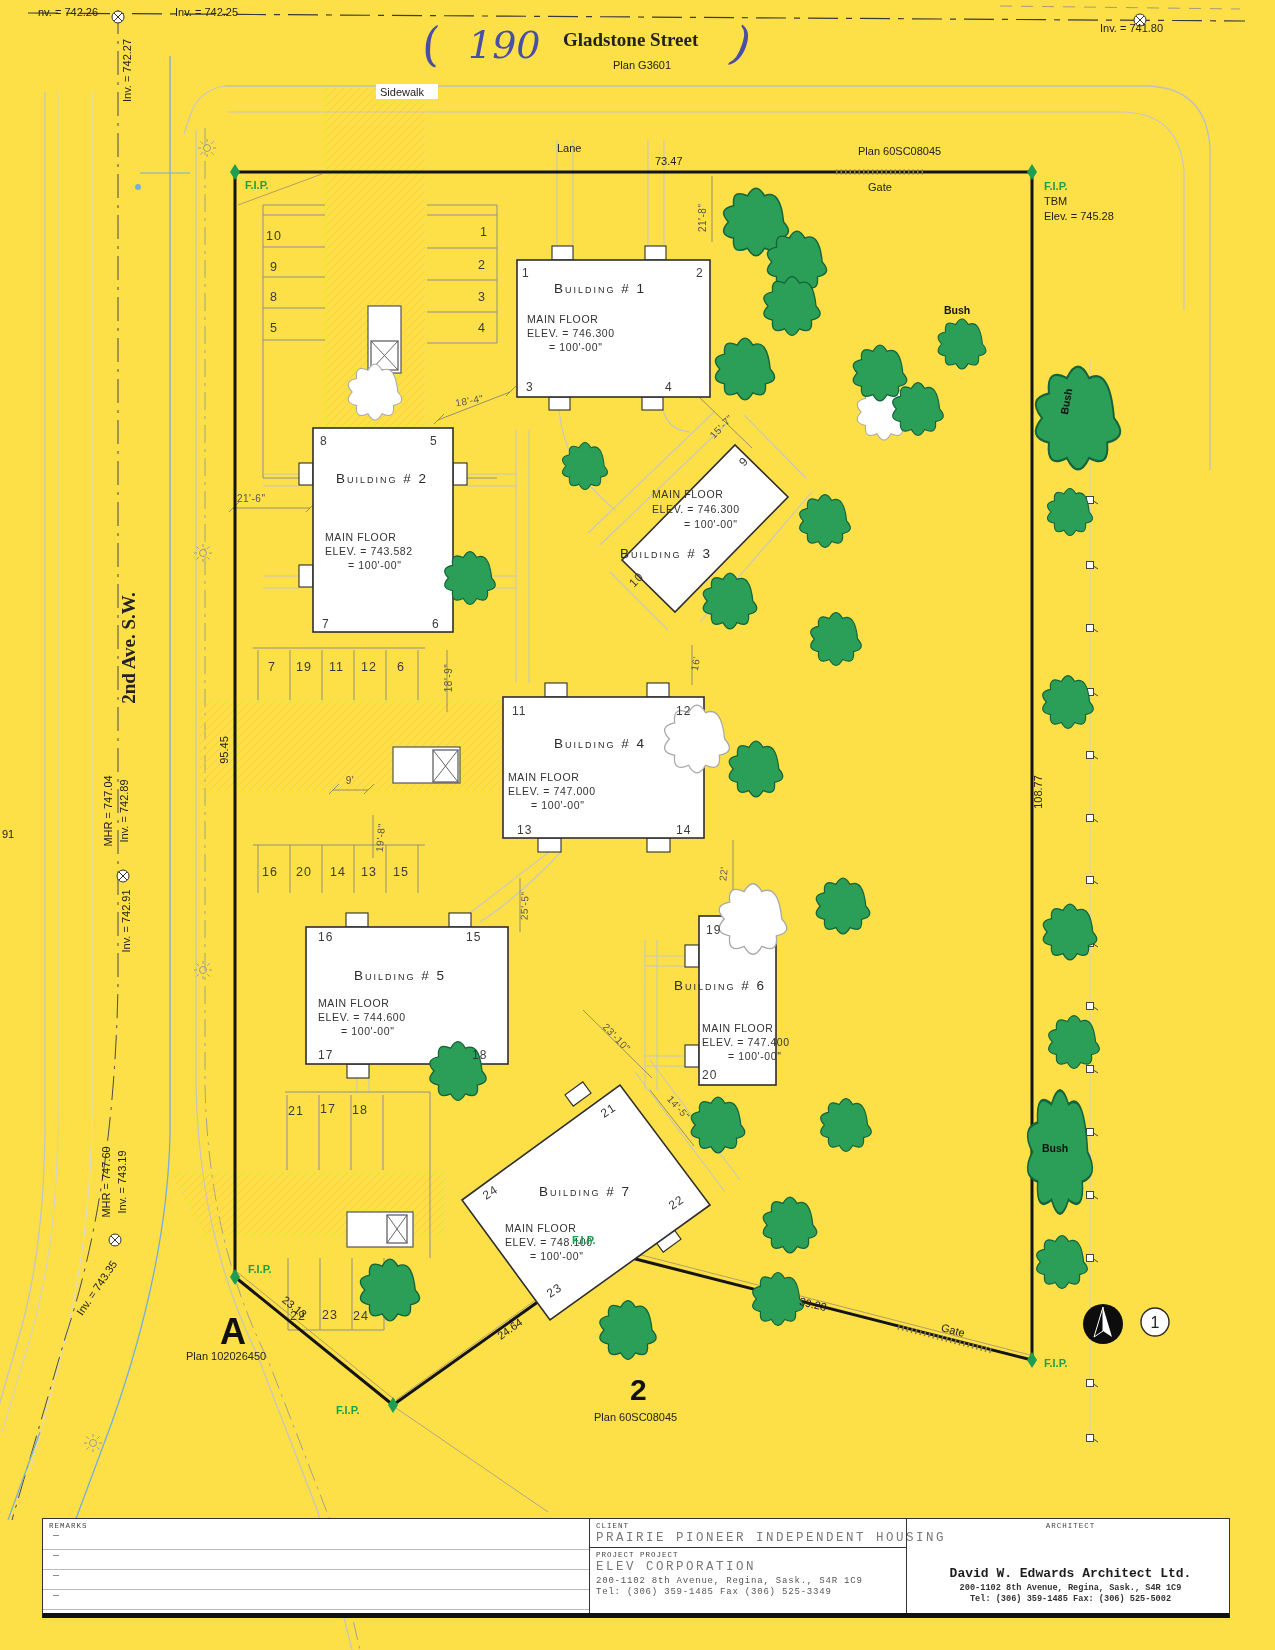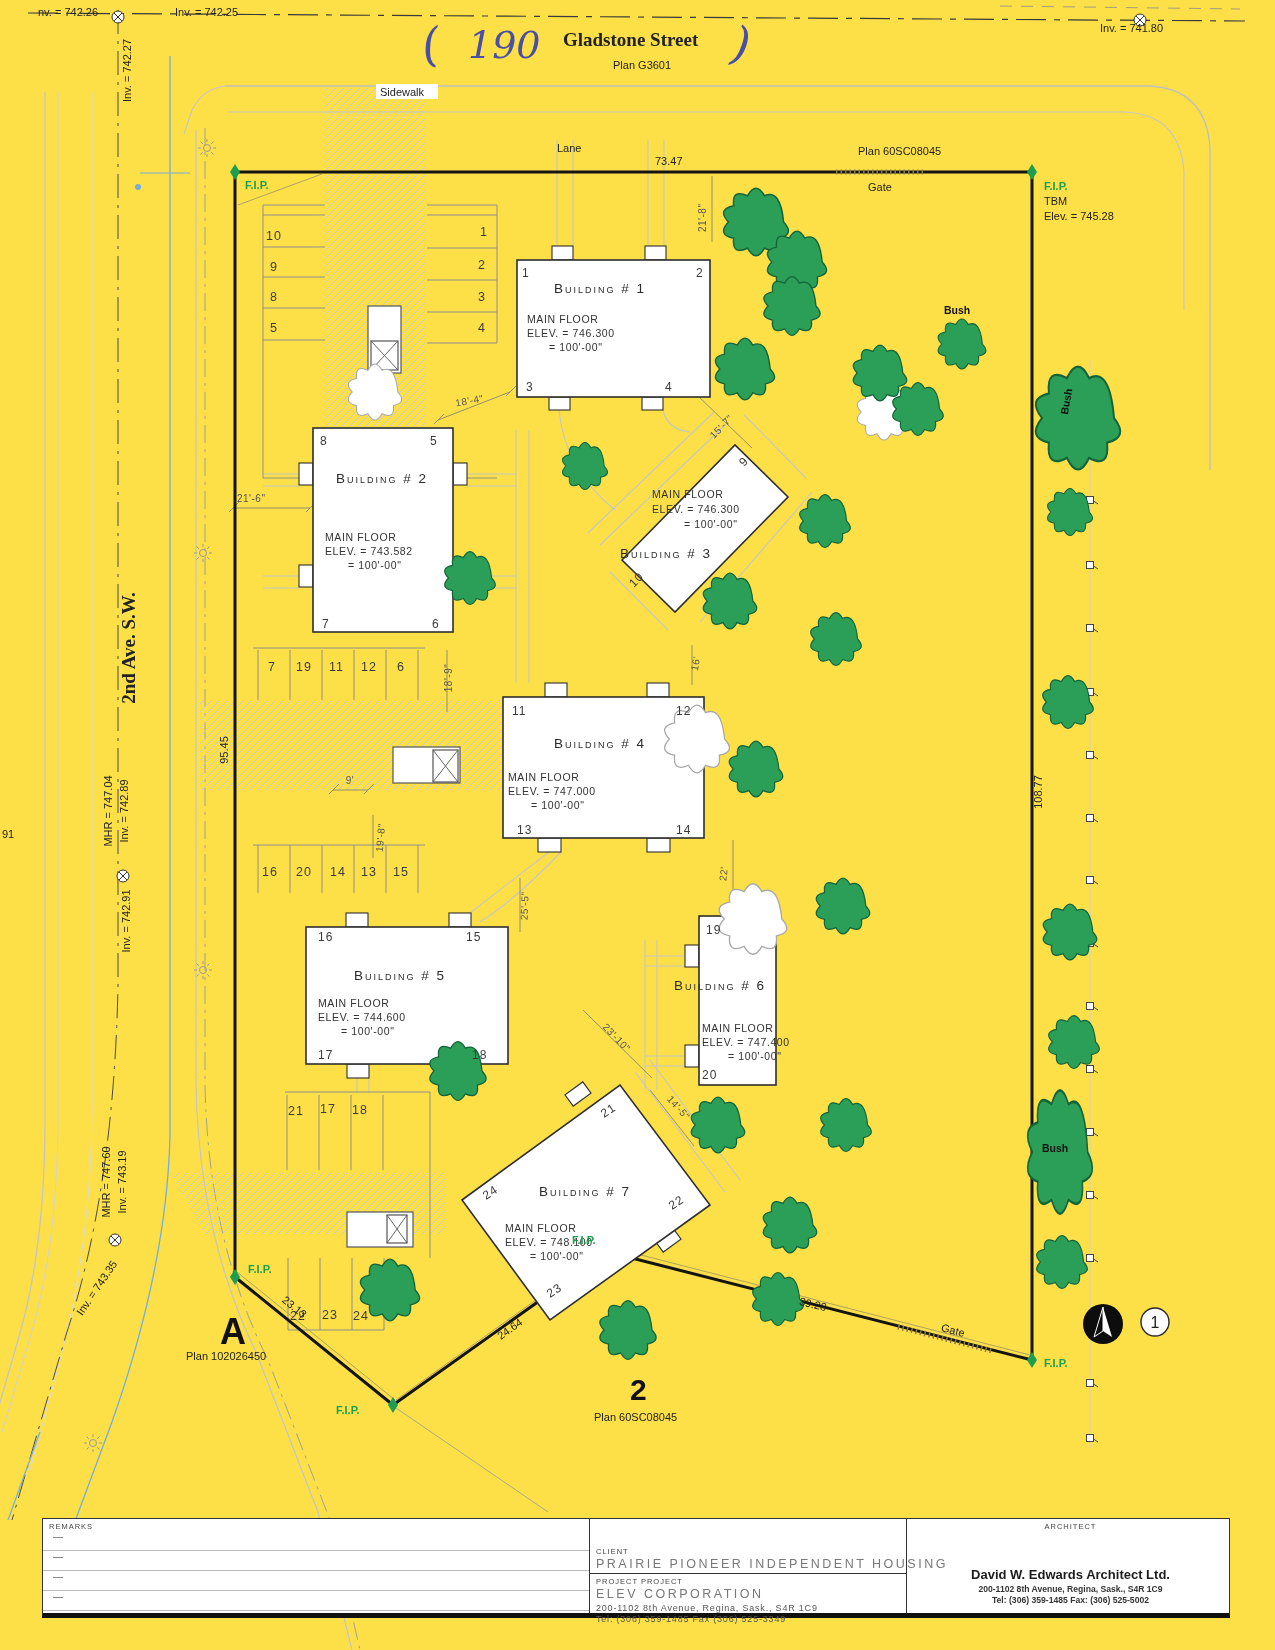--- a/index.html
+++ b/index.html
@@ -14,28 +14,28 @@
   .bname{font-size:13.5px;fill:#2b2b2b;letter-spacing:2px;font-variant:small-caps;}
   .bfloor{font-size:10.5px;fill:#333;letter-spacing:.6px;}
   .green{fill:#1d9e50;font-weight:600;}
   .serifbold{font-family:"Liberation Serif",serif;font-weight:bold;}
   .hand{font-family:"DejaVu Serif",serif;font-style:italic;fill:#4a4fa6;}
   .bushlbl{font-size:10.5px;fill:#111;font-weight:600;}
   .parcel{font-weight:bold;fill:#111;}
   
   #tblock{position:absolute;left:42px;top:1518px;width:1188px;height:100px;
           border:1.5px solid #333;border-bottom:5px solid #111;display:flex;background:#fff;box-sizing:border-box;}
-  .tb-col{box-sizing:border-box;height:100%;}
+  .tb-col{box-sizing:border-box;height:100%;font-family:Liberation Mono, monospace;}
   .tb-lab{font-size:7.5px;color:#444;letter-spacing:1px;padding:3px 0 0 6px;}
   .tb-remarks{width:546px;}
   .tb-remarkrow{height:19px;border-bottom:.8px solid #bbb;color:#666;font-size:10px;padding-left:10px;}
   .tb-client{width:317px;border-left:1.5px solid #333;}
   .tb-arch{width:322px;border-left:1.5px solid #333;text-align:center;}
   .tb-bigname{font-size:12.5px;color:#787878;letter-spacing:2.5px;padding:1px 0 2px 6px;white-space:nowrap;}
-  .tb-sec{border-bottom:1px solid #333;margin-top:25px;}
+  .tb-sec{border-bottom:1px solid #333;}
   .tb-addr{font-size:9px;color:#555;letter-spacing:.8px;padding:0 0 1px 6px;white-space:nowrap;}
   .tb-archname{font-size:13px;font-weight:bold;color:#1c1c1c;padding:2px 0 2px 6px;margin-top:34px;}
   .tb-archaddr{font-size:8.6px;color:#333;padding:0 0 1px 6px;font-weight:600;}
 </style>
 </head>
 <body>
 
 <div id="sheet">
 <svg width="1275" height="1650" viewBox="0 0 1275 1650">
   <defs>

